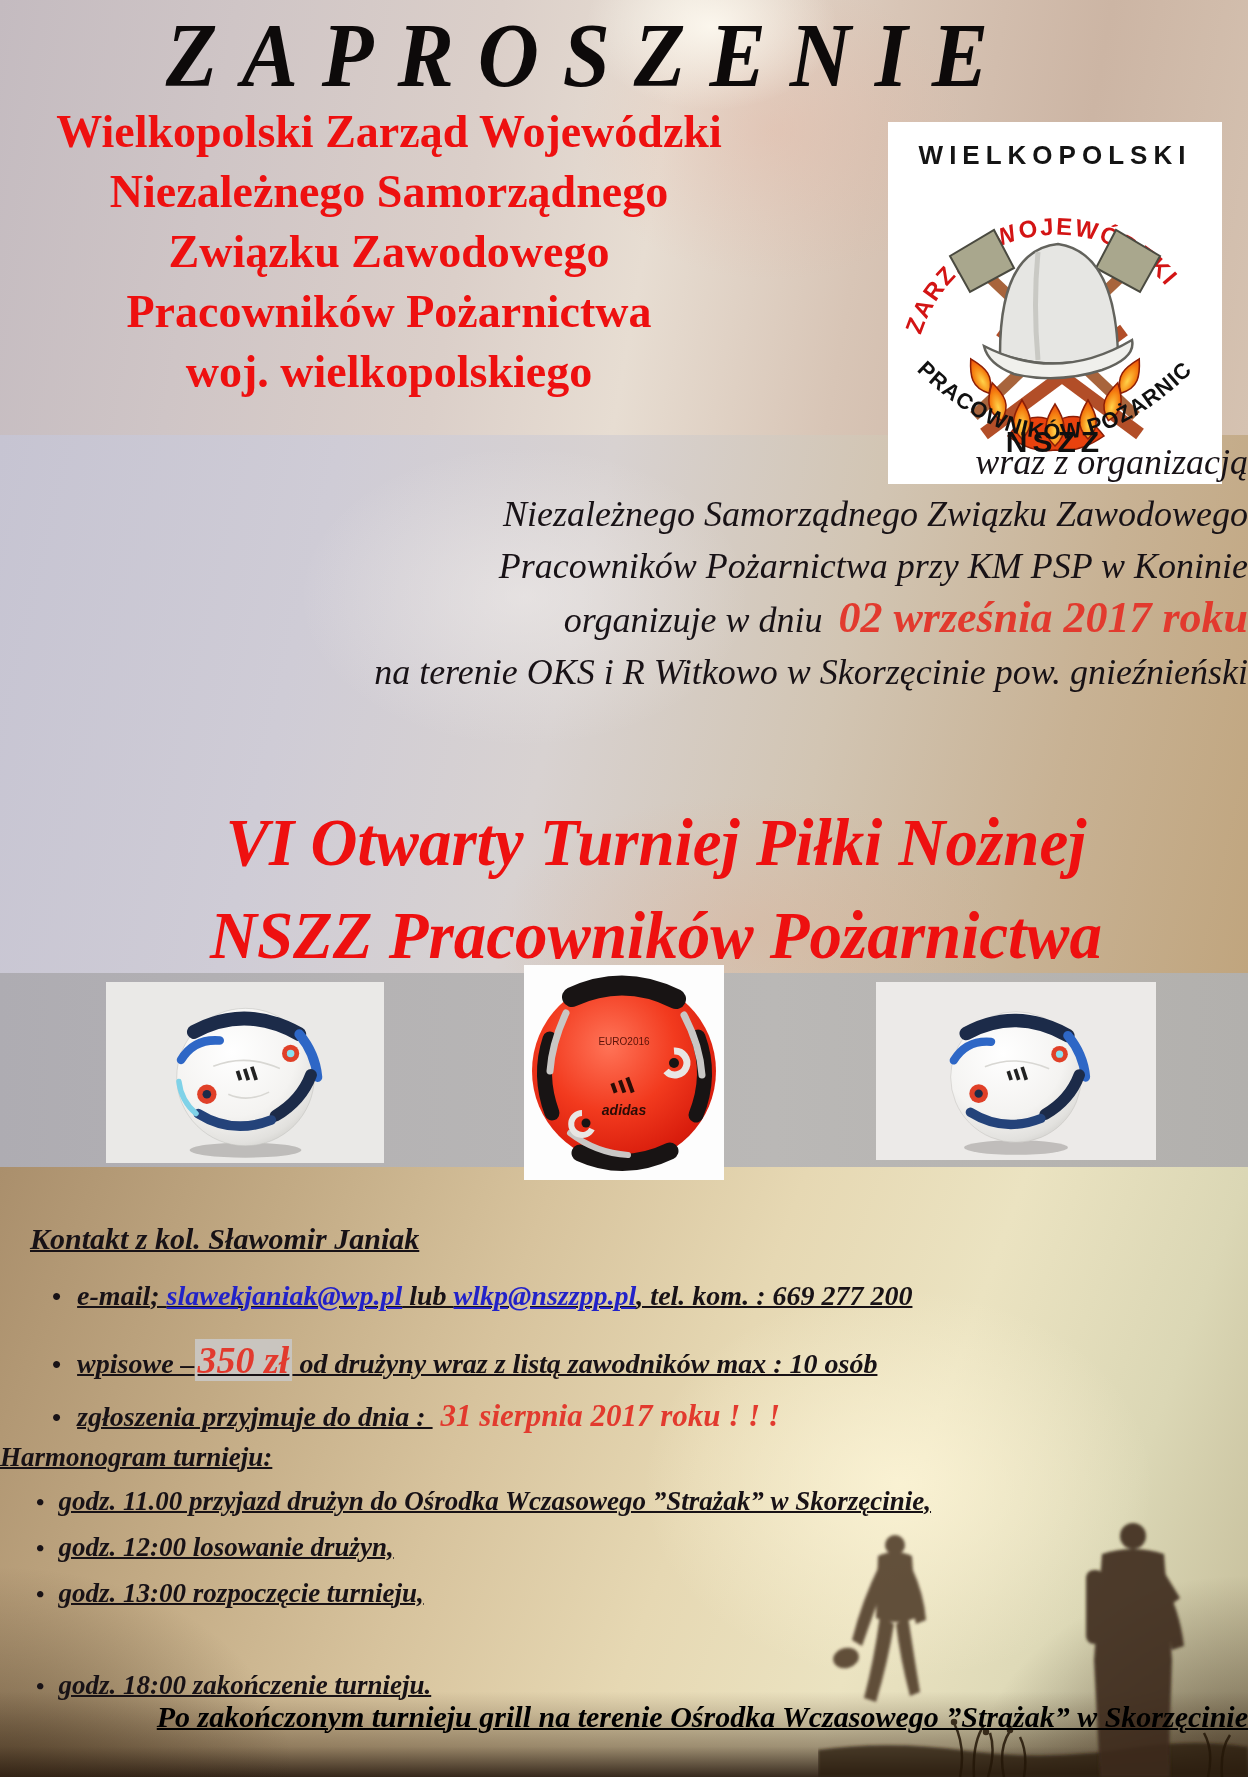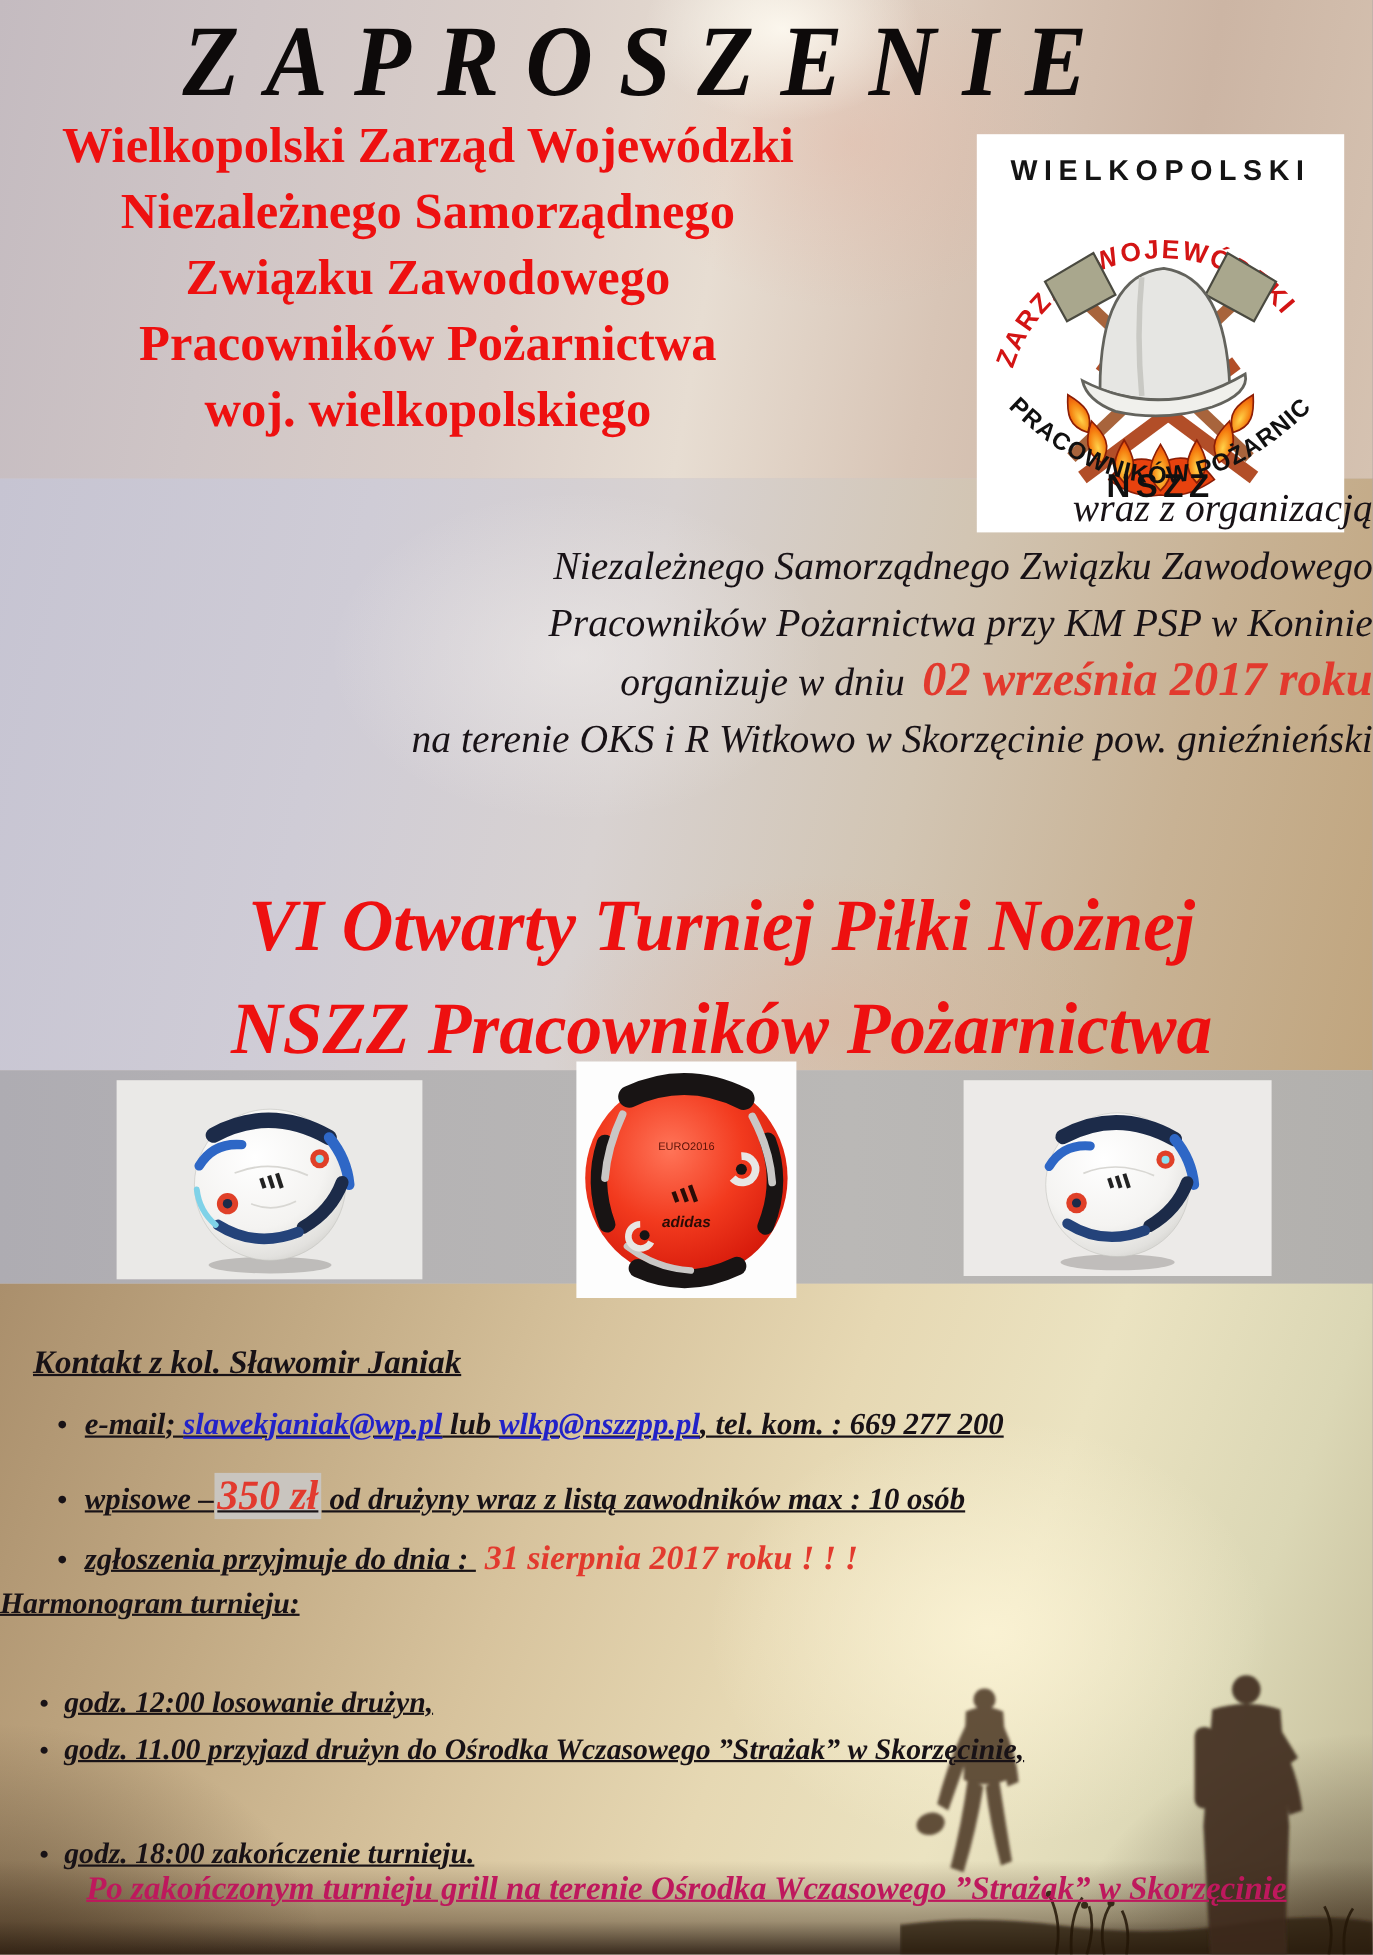--- a/index.html
+++ b/index.html
@@ -51,23 +51,23 @@
   .b3{top:1398px;}
   .link{color:var(--link-blue,#2222c8);text-decoration:underline;cursor:pointer;}
   .fee{color:var(--date-red,#e23a2e);font-size:38px;background:var(--fee-highlight,#c9c5bf);padding:0 3px;}
   .deadline{color:var(--date-red,#e23a2e);font-size:31px;margin-left:8px;text-decoration:none;}
   .schedule-heading{position:absolute;top:1442px;left:0;width:1196px;
     font-size:27px;font-weight:bold;font-style:italic;color:#181216;}
   .schedule-heading span{text-decoration:underline;text-decoration-thickness:2px;}
   .sbullet{position:absolute;left:36px;font-size:27px;font-weight:bold;font-style:italic;color:#181216;white-space:nowrap;}
   .sbullet::before{content:"•";font-style:normal;margin-right:14px;font-size:24px;}
   .sbullet span{text-decoration:underline;text-decoration-thickness:1.5px;}
-  .s1{top:1575px;font-style:italic;} .s2{top:1532px;} .s3{top:1578px;} .s4{top:1670px;}
-  .footer-line{position:absolute;top:1700px;left:0;width:1248px;text-align:center;
-    font-size:30px;font-weight:bold;font-style:italic;color:#be185d;}
+  .s1{top:1486px;font-style:italic;} .s2{top:1532px;} .s3{top:1578px;} .s4{top:1670px;}
+  .footer-line{position:absolute;top:1700px;left:0;width:1248px;text-align:right;
+    font-size:30px;font-weight:bold;font-style:italic;color:#000000;}
   .footer-line span{text-decoration:underline;text-decoration-thickness:2px;}
   .sil{position:absolute;left:818px;top:1490px;width:430px;height:287px;}
   svg text{user-select:none;}
 </style>
 </head>
 <body>
 
 <div class="poster">
 
   <div class="band bg-top"></div>
@@ -286,17 +286,18 @@
 
   <div class="bullet b1"><span class="u"><span>e-mail; </span><a class="link">slawekjaniak@wp.pl</a><span> lub </span><a class="link">wlkp@nszzpp.pl</a><span>, tel. kom.  : 669 277 200</span></span></div>
 
   <div class="bullet b2"><span class="u"><span>wpisowe –</span><span class="fee">350 zł</span><span> od drużyny wraz z listą zawodników max : 10 osób</span></span></div>
 
   <div class="bullet b3"><span class="u">zgłoszenia przyjmuje do dnia : </span><span class="deadline">31 sierpnia 2017 roku ! ! !</span></div>
 
   <div class="schedule-heading"><span>Harmonogram turnieju:</span></div>
   <div class="sbullet s1"><span>godz. 11.00 przyjazd drużyn do Ośrodka Wczasowego ”Strażak” w Skorzęcinie,</span></div>
   <div class="sbullet s2"><span>godz. 12:00 losowanie drużyn,</span></div>
+  <div class="sbullet s3"><span>godz. 13:00 rozpoczęcie turnieju,</span></div>
   <div class="sbullet s4"><span>godz. 18:00 zakończenie turnieju.</span></div>
 
   <div class="footer-line"><span>Po zakończonym turnieju grill na terenie Ośrodka Wczasowego ”Strażak” w Skorzęcinie</span></div>
 
 </div>
 
 </body></html>

